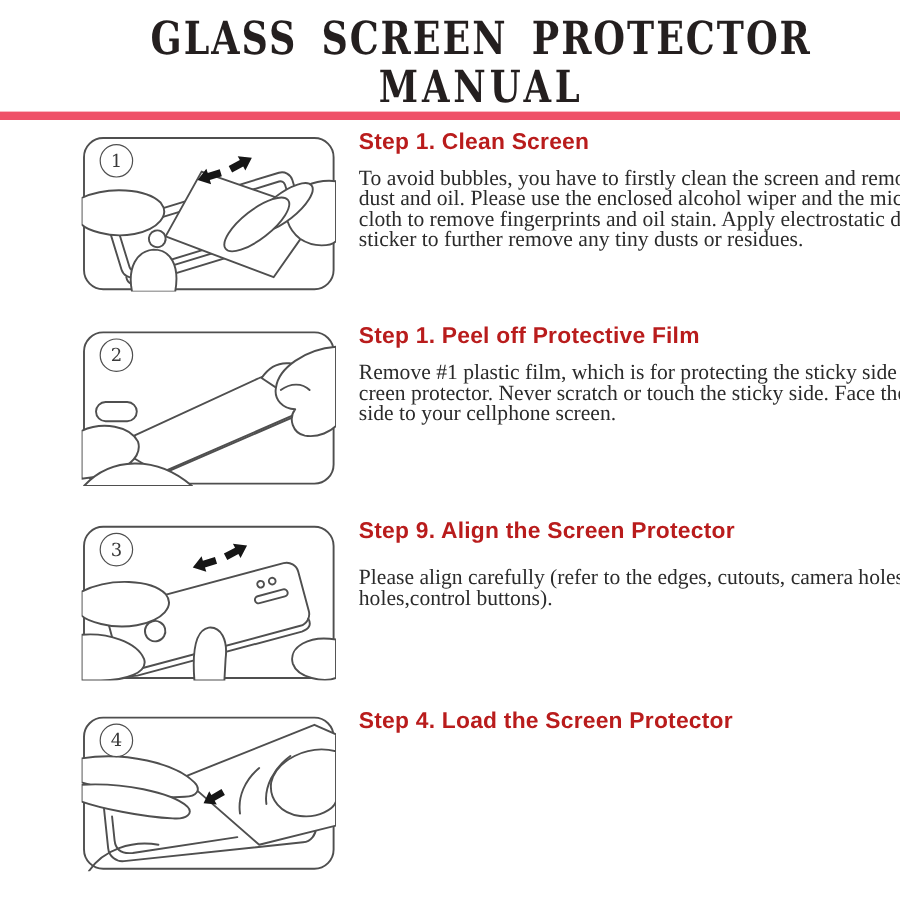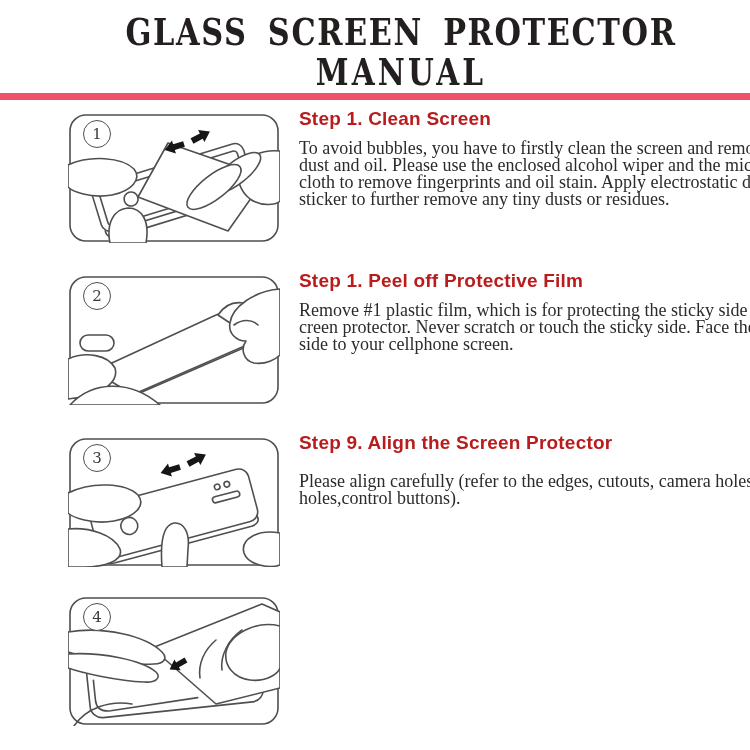--- a/index.html
+++ b/index.html
@@ -167,16 +167,17 @@
           <path d="M0,58 C34,56 74,64 88,76 C94,82 87,87 76,86 C50,85 14,77 0,72 Z"></path>
           <path d="M6,130 C18,112 42,104 64,108" class="noline"></path>
         </g>
         <g class="arrowset">
           <path transform="translate(118,64) rotate(150) scale(0.7)" d="M0,-4 L14,-4 L14,-9 L27,0 L14,9 L14,4 L0,4 Z"></path>
         </g>
       </svg>
       <span class="badge">4</span>
     </div>
     <div class="stext">
+      <h2 class="shead">Step 4. Load the Screen Protector</h2>
     </div>
   </section>
 
 </main>
 
 </body></html>

